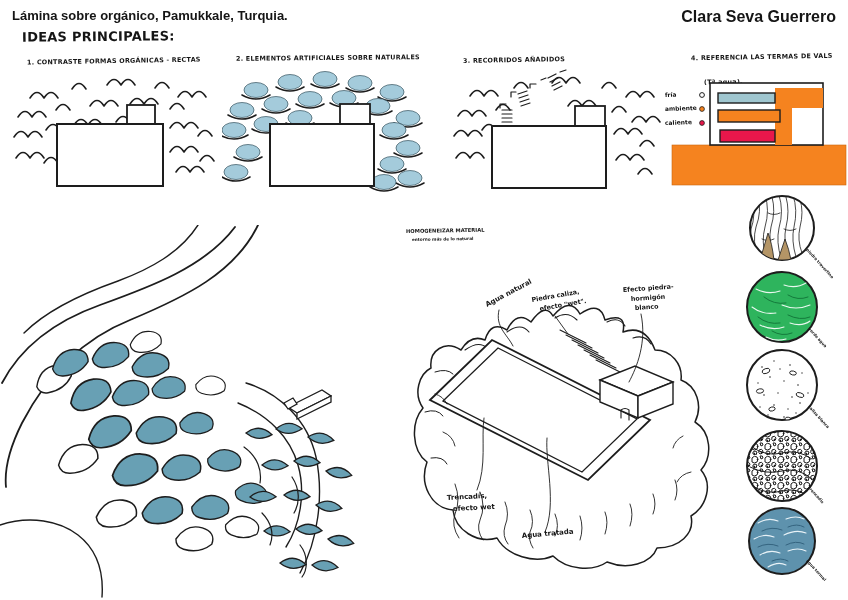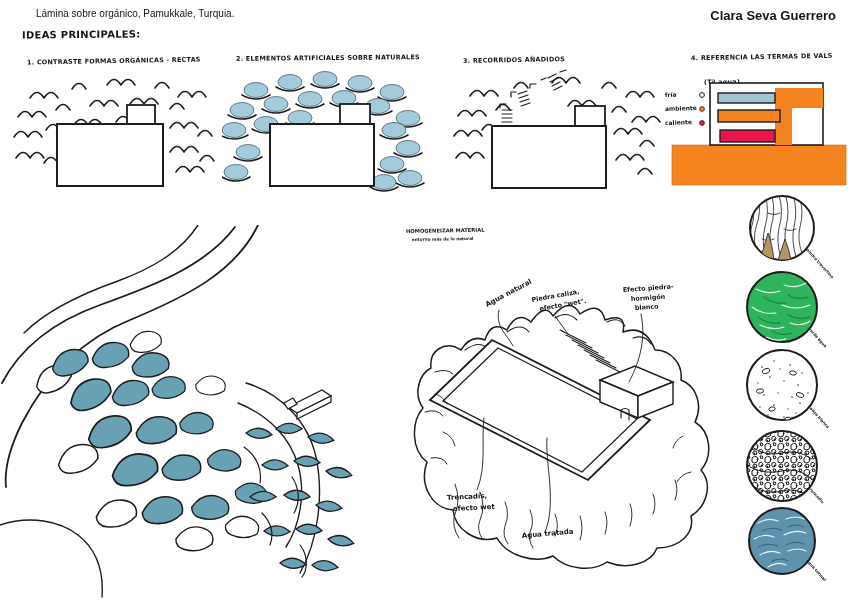--- a/index.html
+++ b/index.html
@@ -1,22 +1,22 @@
 <!DOCTYPE html>
 <html><head>
 <meta charset="utf-8">
 <style>
   html,body{margin:0;padding:0;background:#fff;}
   #canvas{position:relative;width:848px;height:600px;background:#ffffff;overflow:hidden;
           font-family:"DejaVu Sans",sans-serif;color:#151515;}
   .abs{position:absolute;}
-  .title{font-family:"Liberation Sans",sans-serif;font-weight:normal;font-size:10px;margin-left:24px;}
-  .author{font-family:"Liberation Sans",sans-serif;font-weight:bold;font-size:13px;}
+  .title{font-family:"Liberation Sans",sans-serif;font-weight:bold;font-size:13px;}
+  .author{font-family:"Liberation Sans",sans-serif;font-weight:bold;font-size:16px;}
   .hand{font-weight:600;letter-spacing:.25px;white-space:nowrap;}
-  .h7{font-size:10px;}
+  .h7{font-size:13px;}
   .h64{font-size:6.4px;}
   svg{display:block;}
   svg text{font-family:"DejaVu Sans",sans-serif;font-weight:600;fill:#151515;}
   .ink{stroke:#1d1d1d;fill:none;stroke-linecap:round;stroke-linejoin:round;}
 </style>
 </head>
 <body>
 
 <div id="canvas">
 

